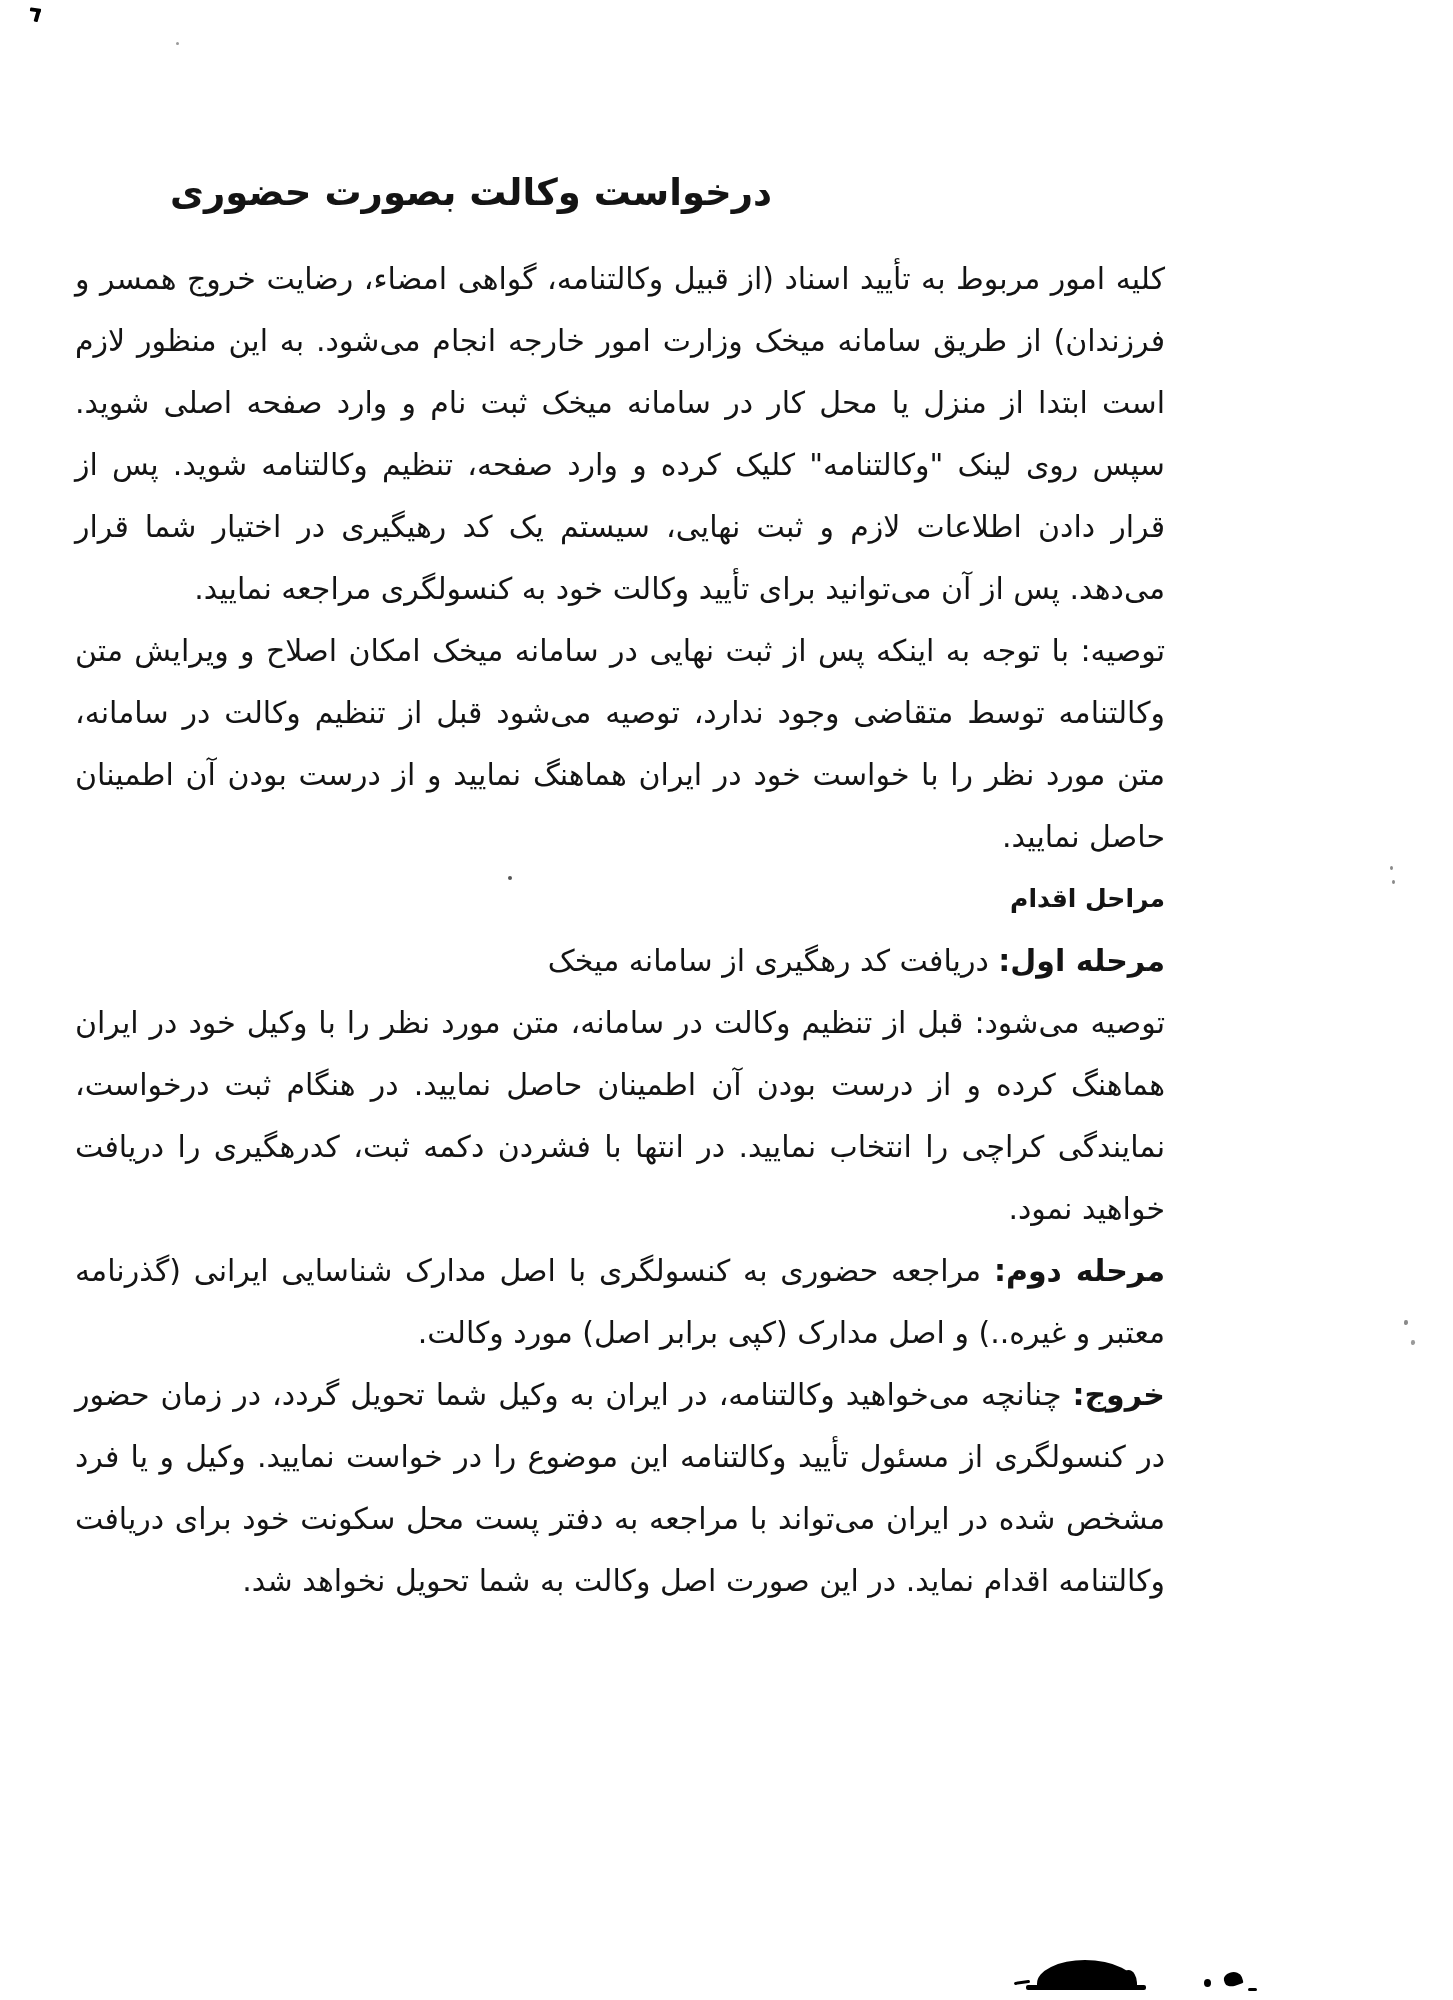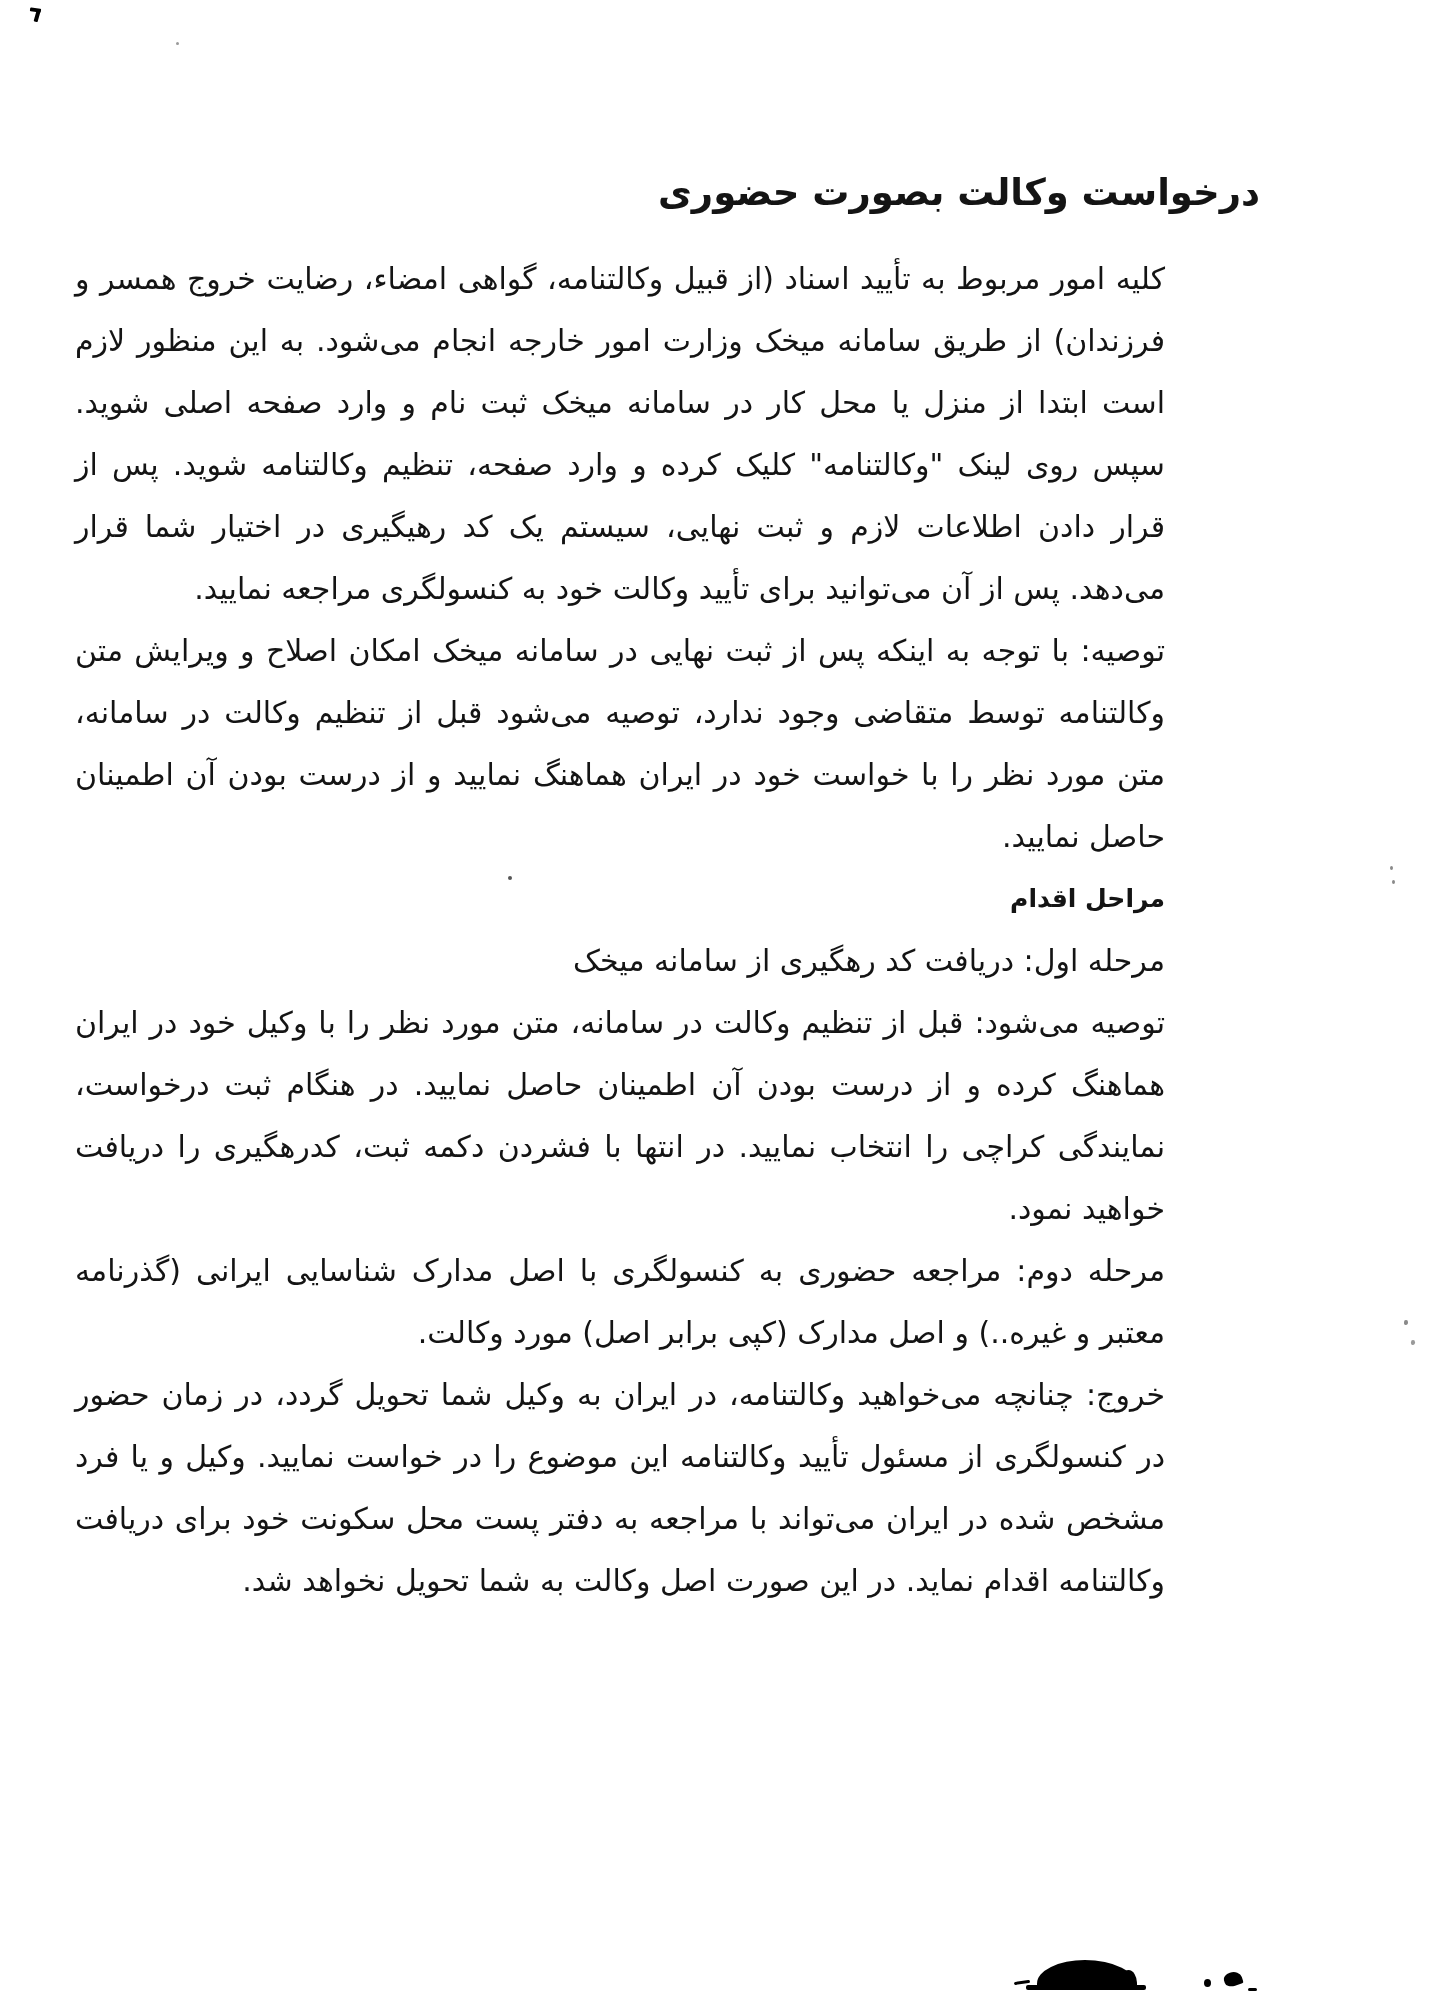--- a/index.html
+++ b/index.html
@@ -25,33 +25,33 @@
     text-align: justify;
     font-size: 30px;
     line-height: 62px;
     letter-spacing: 0;
   }
   .doc-title {
     font-size: 37px;
     font-weight: bold;
     line-height: 54px;
     margin: 0 0 28px 0;
-    text-align: right;
+    text-align: left;
     transform: translateX(95px);
   }
   .para {
     margin: 0;
   }
   .section-heading {
     font-size: 25px;
     font-weight: bold;
     margin: 0;
     line-height: 62px;
   }
-  .bold { font-weight: normal; margin-top: 48px; }
+  .bold { font-weight: bold; margin-top: 48px; }
 
   
   .artifact { position: absolute; }
   .mark-topleft { left: 30px; top: 8px; width: 14px; height: 16px; }
   .mark-topleft::before {
     content: ""; position: absolute; top: 0; left: 0;
     width: 11px; height: 4px; background: #000; border-radius: 1px;
     transform: rotate(8deg);
   }
   .mark-topleft::after {

